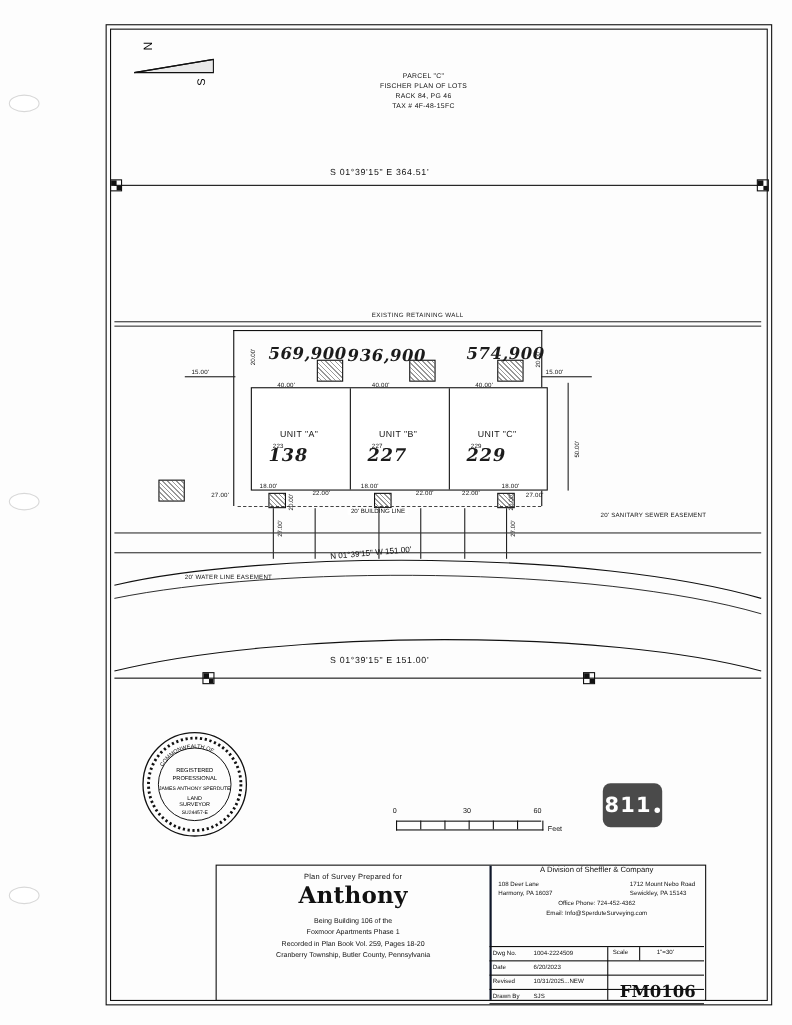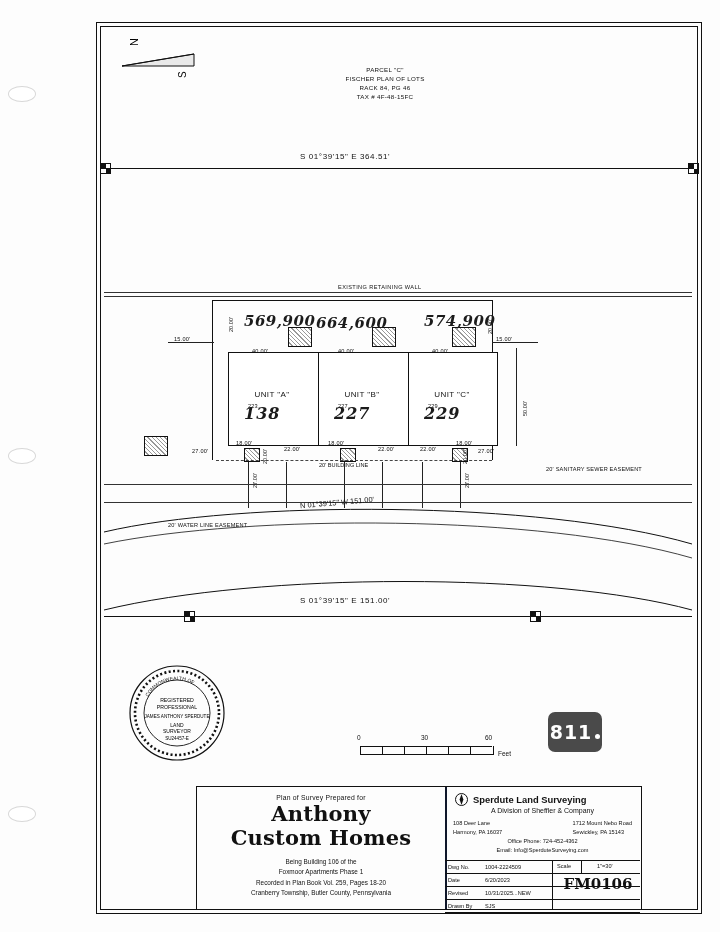--- a/index.html
+++ b/index.html
@@ -80,21 +80,21 @@
   .sls-contact{font-size:5.6px;line-height:1.55;text-align:center;margin-top:1px;}
   .tb-grid{position:absolute;left:0;right:0;bottom:0;height:48px;border-top:1px solid #111;}
   .tb-grid .row{position:relative;height:12px;border-bottom:.8px solid #111;font-size:5.6px;}
   .tb-grid .row:last-child{border-bottom:none;}
   .cell-k{position:absolute;left:3px;top:2.5px;}
   .cell-v{position:absolute;left:40px;top:2.5px;}
   .tb-grid .sep{position:absolute;left:107px;top:0;bottom:0;border-left:.8px solid #111;}
   .tb-grid .sep2{position:absolute;left:136px;top:0;bottom:0;border-left:.8px solid #111;}
   .dwgno{position:absolute;left:112px;top:2px;font-size:5.6px;}
   .scaleval{position:absolute;left:152px;top:2px;font-size:5.6px;}
-  .fmno{position:absolute;left:112px;top:14px;width:82px;text-align:center;font-family:"DejaVu Serif",serif;font-weight:bold;font-size:15px;}
+  .fmno{position:absolute;left:112px;top:31px;width:82px;text-align:center;font-family:"DejaVu Serif",serif;font-weight:bold;font-size:15px;}
   .monument{position:absolute;width:9px;height:9px;border:1px solid #111;}
   .monument:before,.monument:after{content:"";position:absolute;background:#111;}
   .monument:before{left:0;top:0;width:50%;height:50%;}
   .monument:after{right:0;bottom:0;width:50%;height:50%;}
   .tick{position:absolute;width:0;border-left:.8px solid #222;}
   .arrowline{position:absolute;height:0;border-top:.8px solid #222;}
 </style>
 </head>
 <body>
 
@@ -138,21 +138,21 @@
 
   <div style="position:absolute;left:288px;top:327px;width:22px;height:18px;border:1px solid #111;background:repeating-linear-gradient(45deg,#fff,#fff 2px,#999 2px,#999 3px);"></div>
   <div style="position:absolute;left:372px;top:327px;width:22px;height:18px;border:1px solid #111;background:repeating-linear-gradient(45deg,#fff,#fff 2px,#999 2px,#999 3px);"></div>
   <div style="position:absolute;left:452px;top:327px;width:22px;height:18px;border:1px solid #111;background:repeating-linear-gradient(45deg,#fff,#fff 2px,#999 2px,#999 3px);"></div>
   <div style="position:absolute;left:144px;top:436px;width:22px;height:18px;border:1px solid #111;background:repeating-linear-gradient(45deg,#fff,#fff 2px,#999 2px,#999 3px);"></div>
   <div style="position:absolute;left:244px;top:448px;width:14px;height:12px;border:1px solid #111;background:repeating-linear-gradient(45deg,#fff,#fff 2px,#999 2px,#999 3px);"></div>
   <div style="position:absolute;left:340px;top:448px;width:14px;height:12px;border:1px solid #111;background:repeating-linear-gradient(45deg,#fff,#fff 2px,#999 2px,#999 3px);"></div>
   <div style="position:absolute;left:452px;top:448px;width:14px;height:12px;border:1px solid #111;background:repeating-linear-gradient(45deg,#fff,#fff 2px,#999 2px,#999 3px);"></div>
 
   <div class="hw hw-elev" style="left:244px;top:312px;">569,900</div>
-  <div class="hw hw-elev" style="left:316px;top:314px;">664,600</div>
+  <div class="hw hw-elev" style="left:316px;top:314px;">936,900</div>
   <div class="hw hw-elev" style="left:424px;top:312px;">574,900</div>
 
   <div class="dim" style="left:174px;top:336px;">15.00'</div>
   <div class="dim" style="left:496px;top:336px;">15.00'</div>
   <div class="arrowline" style="left:168px;top:342px;width:46px;"></div>
   <div class="arrowline" style="left:492px;top:342px;width:46px;"></div>
 
   <div class="dim" style="left:252px;top:348px;">40.00'</div>
   <div class="dim" style="left:338px;top:348px;">40.00'</div>
   <div class="dim" style="left:432px;top:348px;">40.00'</div>
@@ -261,36 +261,28 @@
 
   <div class="logo811">
     <span>811</span>
       <span class="dot"></span>
   </div>
 
   <div class="titleblock">
     <div class="tb-left">
       <div class="tb-prepared">Plan of Survey Prepared for</div>
       <div class="tb-company">Anthony</div>
-      <div class="tb-company">Custom Homes</div>
       <div class="tb-desc">
         <div>Being Building 106 of the</div>
         <div>Foxmoor Apartments Phase 1</div>
         <div>Recorded in Plan Book Vol. 259, Pages 18-20</div>
         <div>Cranberry Township, Butler County, Pennsylvania</div>
       </div>
     </div>
     <div class="tb-right">
-      <div class="sls-head">
-        <svg width="13" height="13" viewBox="0 0 13 13">
-          <circle cx="6.5" cy="6.5" r="6" fill="none" stroke="#111" stroke-width="1"></circle>
-          <path d="M6.5 1 L8.4 6.5 L6.5 12 L4.6 6.5 Z" fill="#111"></path>
-        </svg>
-        <span class="sls-name">Sperdute Land Surveying</span>
-      </div>
       <div class="sls-sub">A Division of Sheffler &amp; Company</div>
       <div class="sls-addr">
         <div>
           <div>108 Deer Lane</div>
           <div>Harmony, PA 16037</div>
         </div>
         <div>
           <div>1712 Mount Nebo Road</div>
           <div>Sewickley, PA 15143</div>
         </div>

